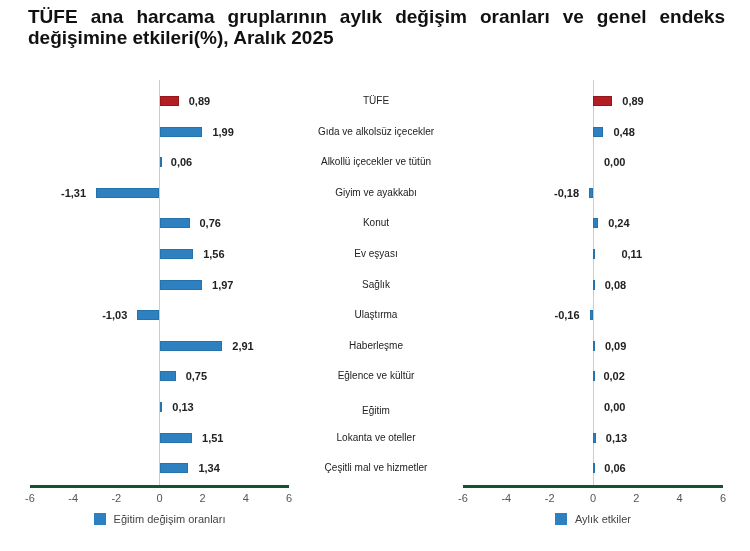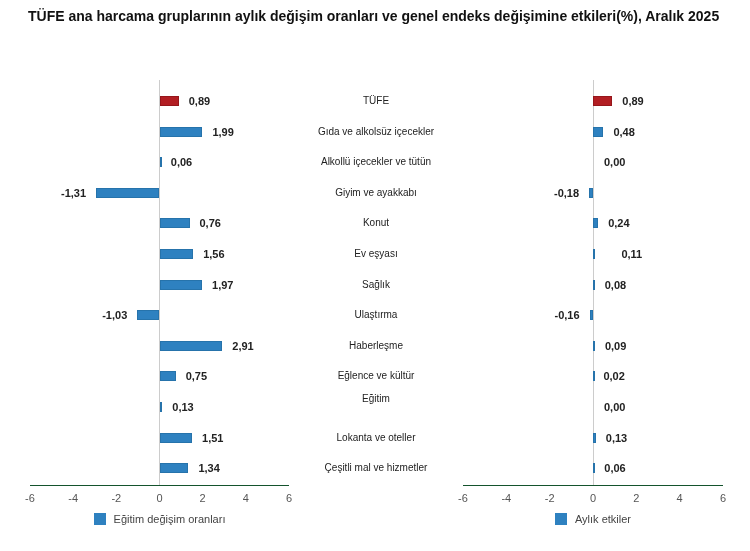--- a/index.html
+++ b/index.html
@@ -9,31 +9,31 @@
     height: 551px;
     background: #ffffff;
     font-family: "Liberation Sans", "DejaVu Sans", sans-serif;
     overflow: hidden;
   }
   .title {
     position: absolute;
     left: 28px;
     top: 6px;
     width: 697px;
-    font-size: 14px;
+    font-size: 19px;
     font-weight: bold;
     color: #111111;
     line-height: 21px;
     text-align: justify;
   }
   .plot {
     position: absolute;
     top: 80px;
     height: 405px;
-    border-bottom: 1px solid #14532d;
+    border-bottom: 3px solid #14532d;
   }
   .zero-line {
     position: absolute;
     top: 0;
     bottom: 0;
     width: 1px;
     background: #cccccc;
   }
   .bar {
     position: absolute;
@@ -148,21 +148,21 @@
       <div class="cat-label" style="top: 6px;">TÜFE</div>
       <div class="cat-label" style="top: 36.6px;">Gıda ve alkolsüz içecekler</div>
       <div class="cat-label" style="top: 67.2px;">Alkollü içecekler ve tütün</div>
       <div class="cat-label" style="top: 97.8px;">Giyim ve ayakkabı</div>
       <div class="cat-label" style="top: 128.4px;">Konut</div>
       <div class="cat-label" style="top: 159px;">Ev eşyası</div>
       <div class="cat-label" style="top: 189.6px;">Sağlık</div>
       <div class="cat-label" style="top: 220.2px;">Ulaştırma</div>
       <div class="cat-label" style="top: 250.8px;">Haberleşme</div>
       <div class="cat-label" style="top: 281.4px;">Eğlence ve kültür</div>
-      <div class="cat-label" style="top: 304px;">Eğitim</div>
+      <div class="cat-label" style="top: 316px;">Eğitim</div>
       <div class="cat-label" style="top: 342.6px;">Lokanta ve oteller</div>
       <div class="cat-label" style="top: 373.2px;">Çeşitli mal ve hizmetler</div>
     </div>
   <div class="plot" id="plot-right" style="left:463px; width:260px;">
       <div class="zero-line" style="left: 129.5px;"></div>
       <div class="bar red" style="top: 16px; width: 19.2833px; left: 130px;"></div>
       <span class="val-label" style="top: 14px; left: 159.283px;">0,89</span>
       <div class="bar blue" style="top: 46.6px; width: 10.4px; left: 130px;"></div>
       <span class="val-label" style="top: 44.6px; left: 150.4px;">0,48</span>
       <span class="val-label" style="top: 75.2px; left: 141px;">0,00</span>

